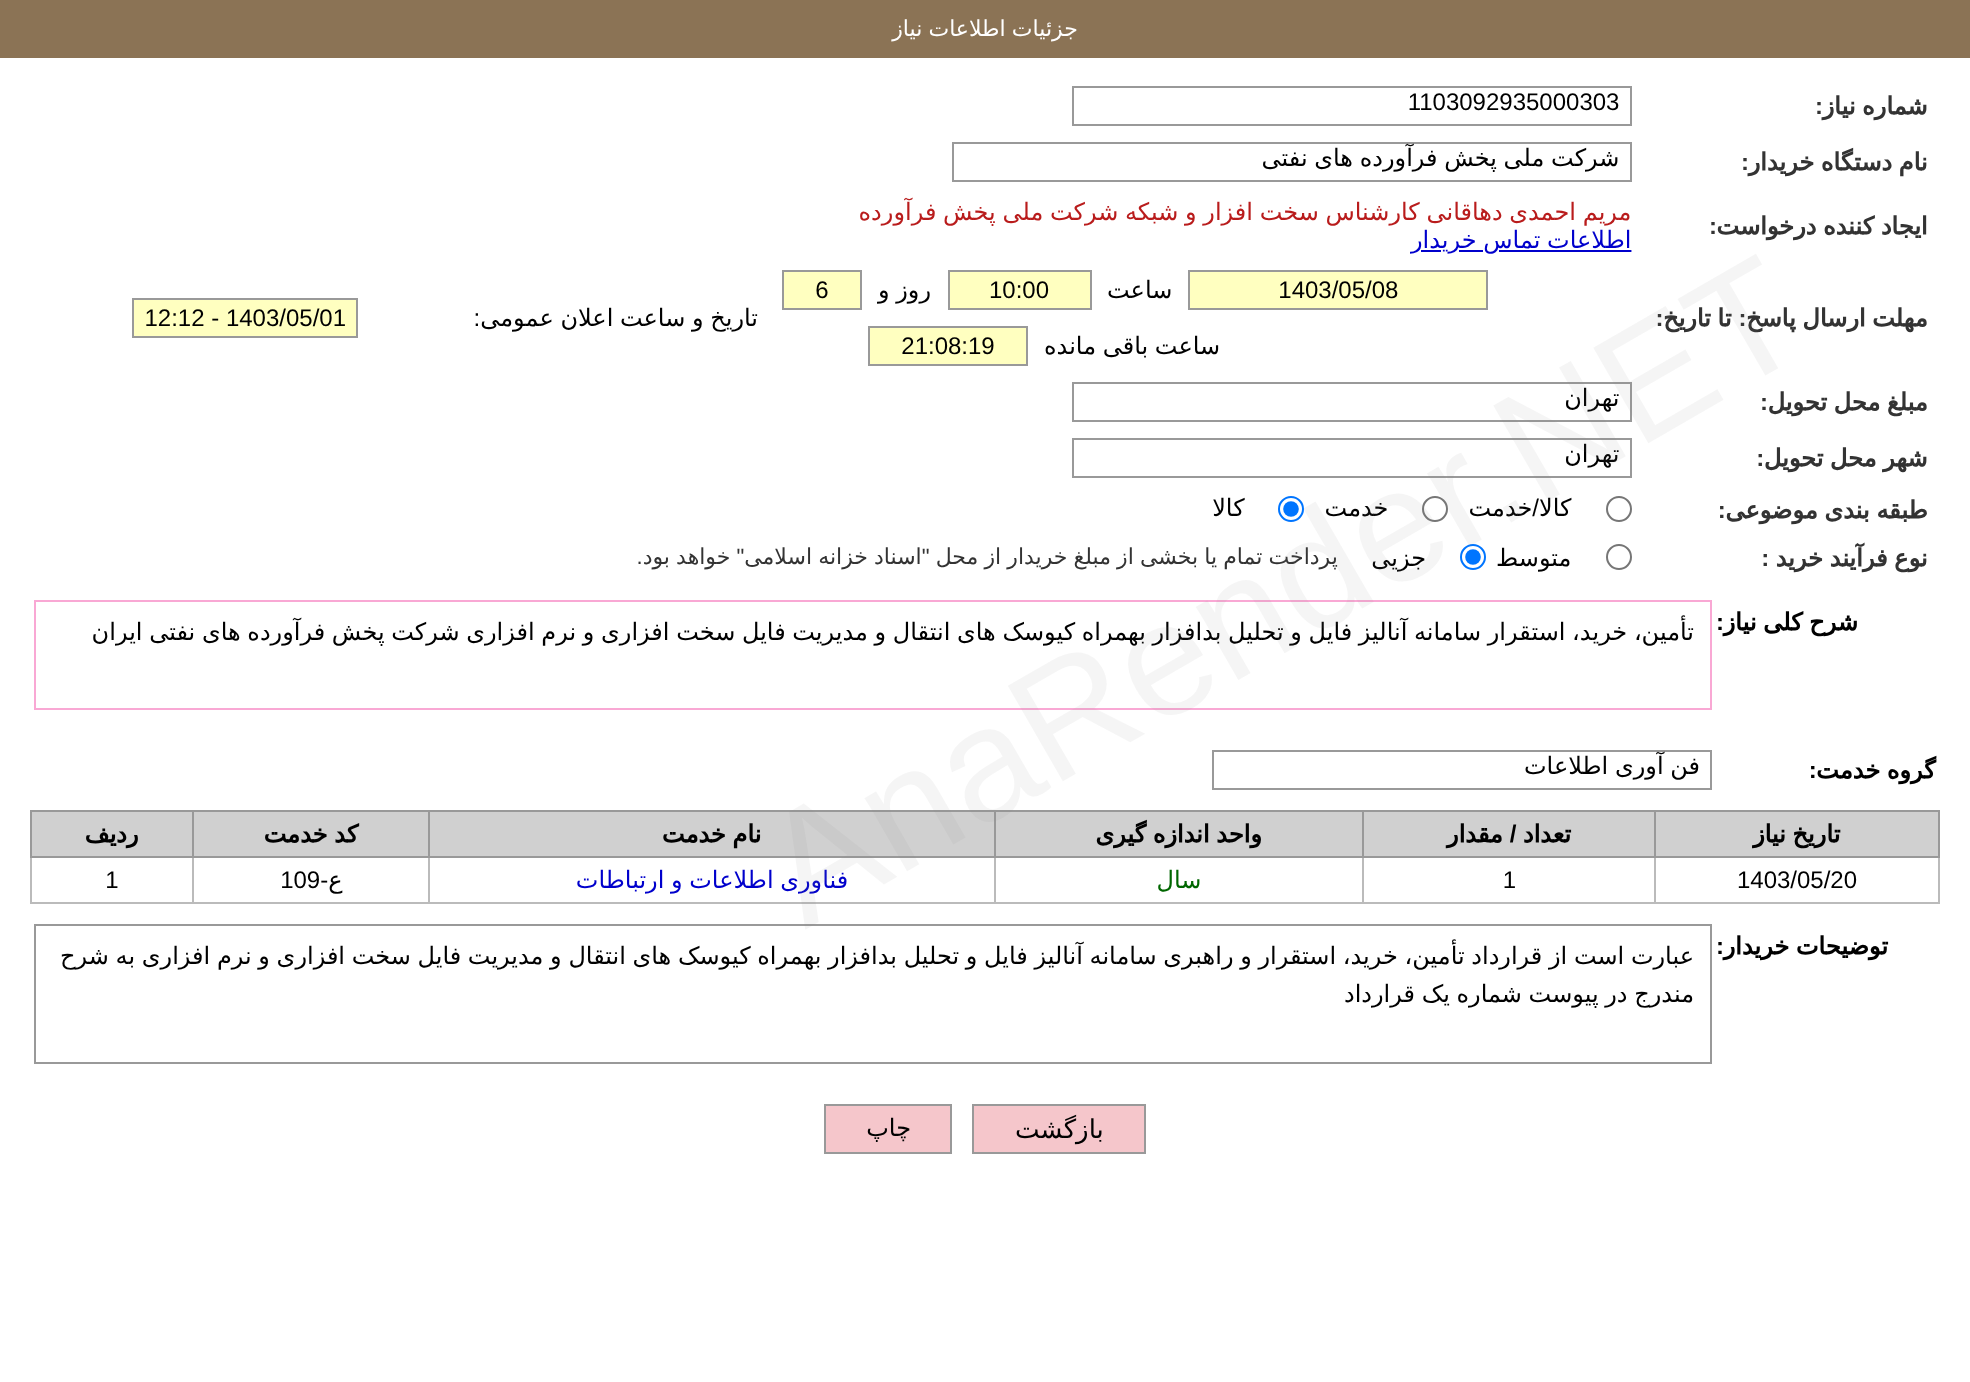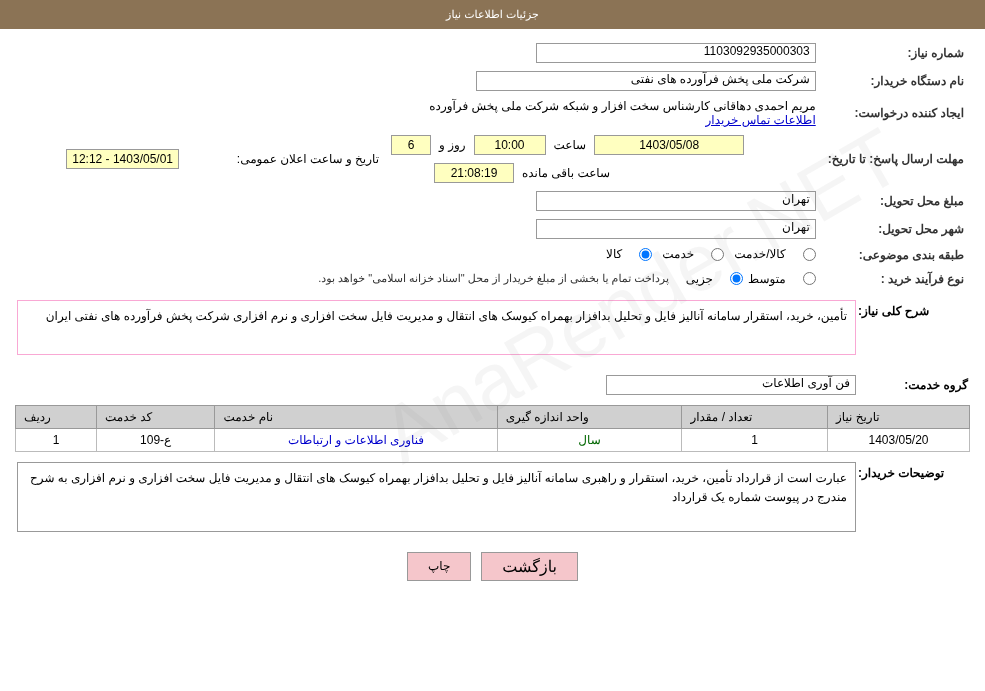--- a/index.html
+++ b/index.html
@@ -94,22 +94,22 @@
     }
     .service-table {
       width: 100%;
       border-collapse: collapse;
       margin-bottom: 8px;
     }
     .service-table th {
       background: #d0d0d0;
       border: 1px solid #999;
       padding: 4px 8px;
-      text-align: left;
-      font-weight: normal;
+      text-align: center;
+      font-weight: bold;
       margin-top: 24px;
     }
     .service-table td {
       border: 1px solid #bbb;
       padding: 4px 8px;
       text-align: center;
     }
     .service-table td.green-text {
       color: #006600;
     }
@@ -131,21 +131,21 @@
       justify-content: center;
       gap: 10px;
       margin-top: 10px;
       margin-bottom: 10px;
     }
     .btn-back {
       background: #f5c6cb;
       border: 1px solid #999;
       padding: 4px 20px;
       cursor: pointer;
-      font-size: 16px;
+      font-size: 13px;
     }
     .btn-print {
       background: #f5c6cb;
       border: 1px solid #999;
       padding: 4px 20px;
       cursor: pointer;
       font-size: 12px;
     }
     .radio-group {
       display: inline-flex;
@@ -204,21 +204,21 @@
       <tr>
         <td class="label-cell">نام دستگاه خریدار:</td>
         <td class="value-cell">
           <span class="input-box" style="min-width:340px; display:inline-block;">شرکت ملی پخش فرآورده های نفتی</span>
         </td>
       </tr>
 
       <tr>
         <td class="label-cell">ایجاد کننده درخواست:</td>
         <td class="value-cell">
-          <span style="color:#000000;">مریم احمدی دهاقانی کارشناس سخت افزار و شبکه شرکت ملی پخش فرآورده</span>
+          <span style="color:#b91c1c;">مریم احمدی دهاقانی کارشناس سخت افزار و شبکه شرکت ملی پخش فرآورده</span>
           &nbsp;
           <span class="blue-link">اطلاعات تماس خریدار</span>
         </td>
       </tr>
 
       <tr>
         <td class="label-cell">مهلت ارسال پاسخ: تا تاریخ:</td>
         <td class="value-cell">
           <div class="row-flex" style="justify-content:flex-end; flex-wrap:wrap; gap:8px;">
             <span class="input-date">1403/05/08</span>

